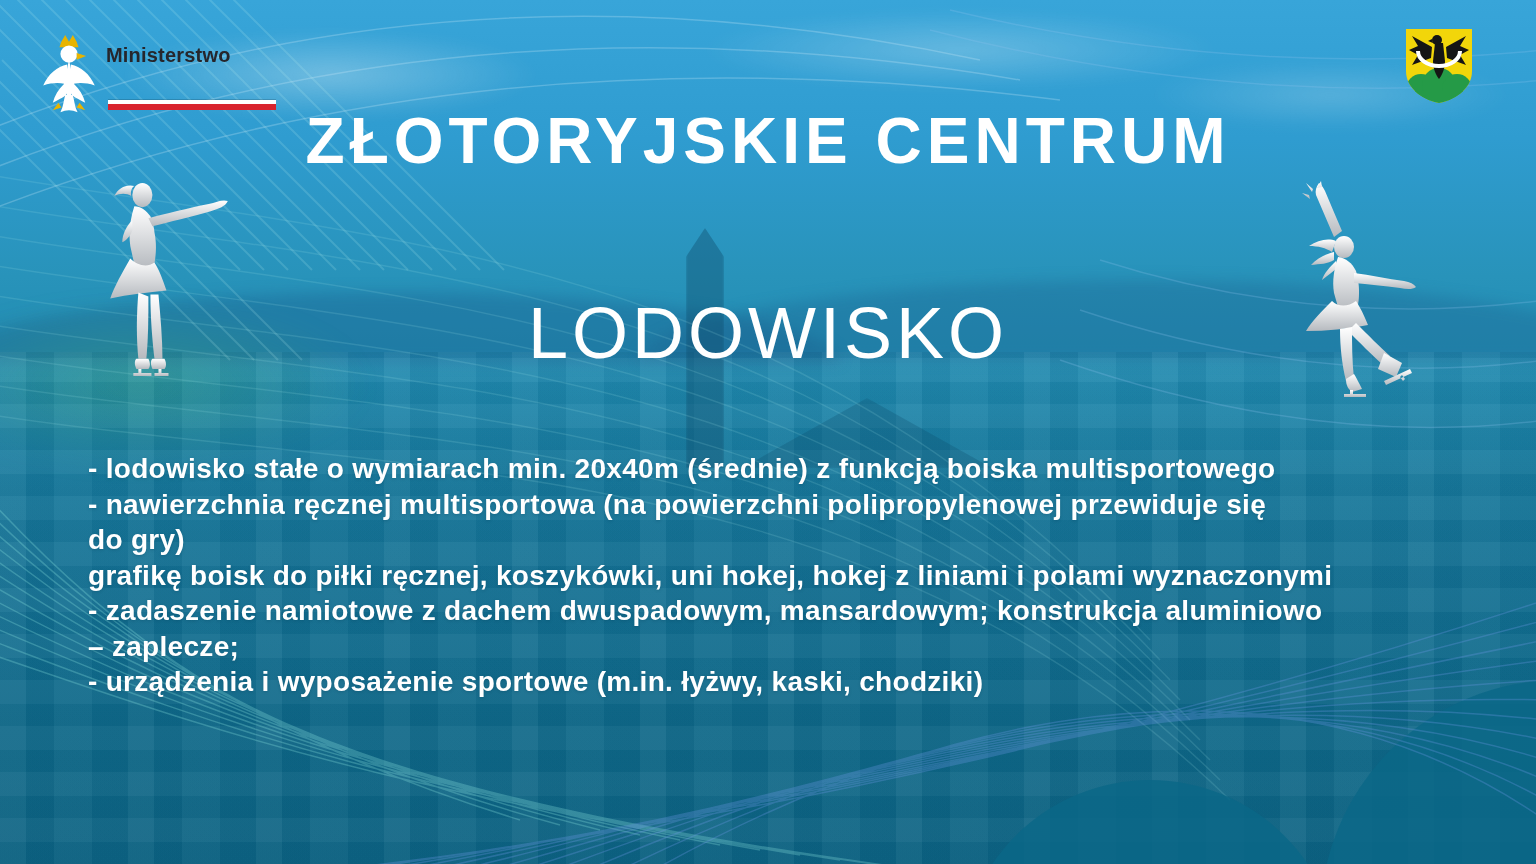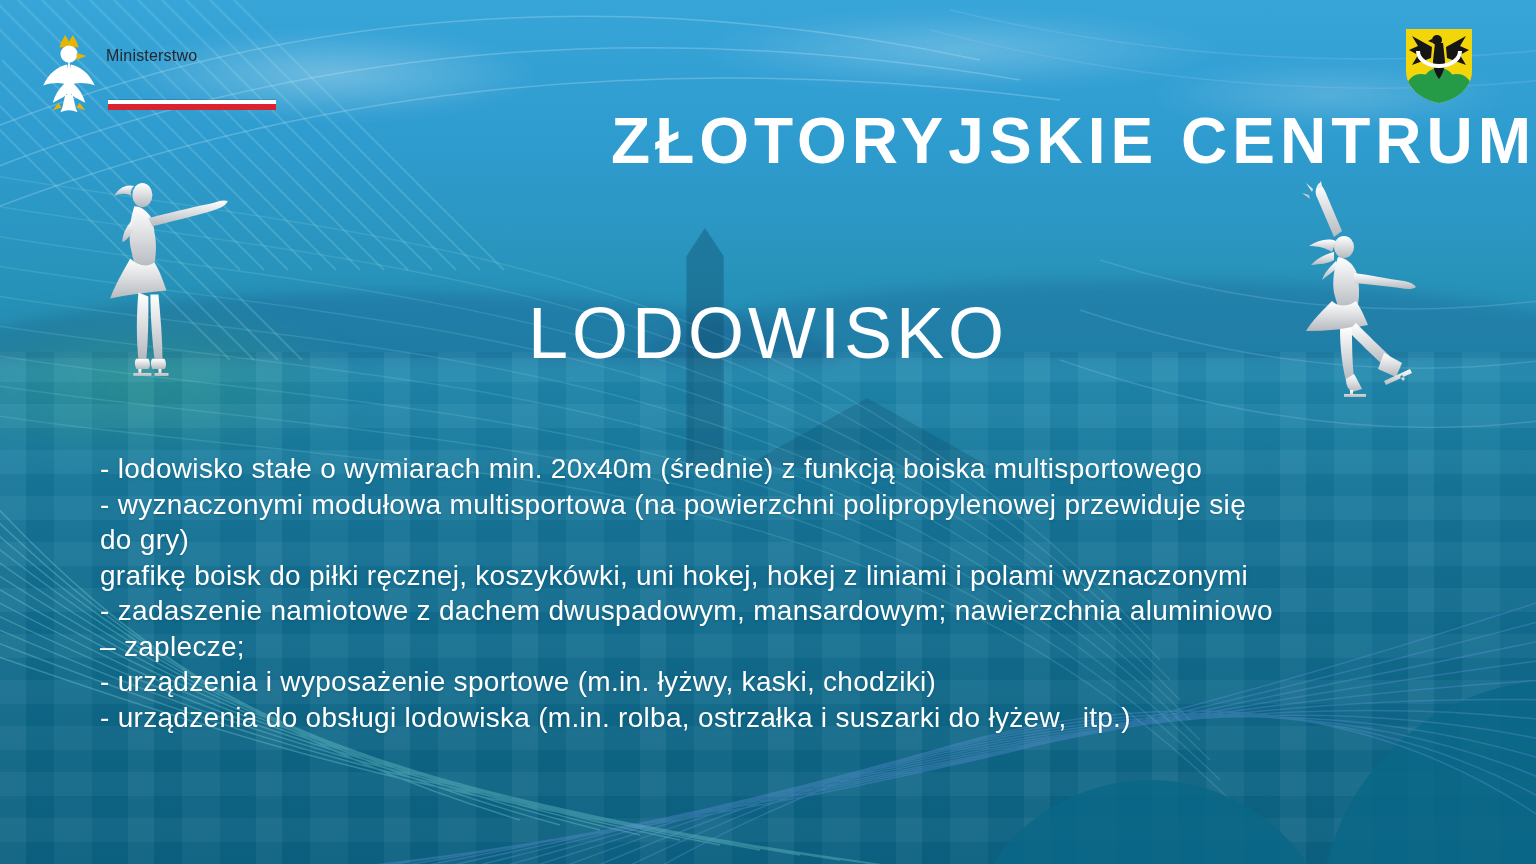--- a/index.html
+++ b/index.html
@@ -33,36 +33,36 @@
   .tower{position:absolute;left:686px;top:228px;width:38px;height:240px;filter:blur(1px);
     background:rgba(12,74,104,.38);
     clip-path:polygon(50% 0,100% 12%,100% 100%,0 100%,0 12%);}
   .bigroof{position:absolute;left:742px;top:398px;width:250px;height:70px;filter:blur(2px);
     background:rgba(12,74,104,.26);clip-path:polygon(0 100%,50% 0,100% 100%);}
   .deco{position:absolute;inset:0;pointer-events:none;}
   
   .ministry{position:absolute;left:40px;top:32px;}
   .ministry-eagle{position:absolute;left:0;top:2px;width:58px;height:84px;}
   .ministry-text{position:absolute;left:66px;top:10px;width:240px;
-    font-size:16px;line-height:27px;font-weight:400;color:#26262c;letter-spacing:.2px;}
+    font-size:20px;line-height:27px;font-weight:700;color:#26262c;letter-spacing:.2px;}
   .flag-bar{position:absolute;left:68px;top:68px;width:168px;height:10px;}
   .flag-white{height:4px;background:#ffffff;box-shadow:0 -1px 0 rgba(0,0,0,.15);}
   .flag-red{height:6px;background:#d9232e;}
   .crest{position:absolute;left:1404px;top:27px;width:70px;height:78px;}
   
-  .main-title{position:absolute;left:0;right:0;top:97px;text-align:right;
+  .main-title{position:absolute;left:0;right:0;top:97px;text-align:center;
     font-weight:800;font-size:64px;line-height:88px;letter-spacing:5px;color:#ffffff;}
   .subtitle{position:absolute;left:0;right:0;top:293px;text-align:center;
     font-weight:400;font-size:72px;line-height:80px;letter-spacing:4px;color:#ffffff;}
   
   .skater-left{position:absolute;left:104px;top:180px;width:126px;height:206px;}
   .skater-right{position:absolute;left:1300px;top:181px;width:122px;height:216px;}
   
-  .bullets{position:absolute;left:100px;top:451px;width:1410px;
-    font-size:28px;line-height:35.5px;font-weight:400;letter-spacing:.3px;
+  .bullets{position:absolute;left:88px;top:451px;width:1410px;
+    font-size:28px;line-height:35.5px;font-weight:700;letter-spacing:.3px;
     text-shadow:0 1px 3px rgba(5,55,80,.25);}
   .bullet-line{white-space:pre;}
 </style>
 </head>
 <body>
 
 <div class="slide">
 
   <div class="bg-base"></div>
   <div class="cloud c1"></div>
@@ -192,22 +192,21 @@
       <path d="M84,172 L102,182 L96,196 L78,188 Z"></path>
       <path d="M84,200 L110,188 L112,192 L86,204 Z M100,196 l3,4 2,-2 -3,-4 Z"></path>
       <path d="M40,148 C40,166 42,184 46,200 L54,198 C52,180 52,162 52,146 Z"></path>
       <path d="M46,198 C46,204 48,208 52,211 L62,208 C59,202 56,196 54,193 Z"></path>
       <path d="M44,213 H66 V216 H44 Z M50,209 h3 v5 h-3 Z"></path>
     </g>
   </svg>
 
   <div class="bullets">
     <div class="bullet-line">- lodowisko stałe o wymiarach min. 20x40m (średnie) z funkcją boiska multisportowego</div>
-    <div class="bullet-line">- wyznaczonymi modułowa multisportowa (na powierzchni polipropylenowej przewiduje się</div>
+    <div class="bullet-line">- nawierzchnia ręcznej multisportowa (na powierzchni polipropylenowej przewiduje się</div>
     <div class="bullet-line">do gry)</div>
     <div class="bullet-line">grafikę boisk do piłki ręcznej, koszykówki, uni hokej, hokej z liniami i polami wyznaczonymi</div>
-    <div class="bullet-line">- zadaszenie namiotowe z dachem dwuspadowym, mansardowym; nawierzchnia aluminiowo</div>
+    <div class="bullet-line">- zadaszenie namiotowe z dachem dwuspadowym, mansardowym; konstrukcja aluminiowo</div>
     <div class="bullet-line">– zaplecze;</div>
     <div class="bullet-line">- urządzenia i wyposażenie sportowe (m.in. łyżwy, kaski, chodziki)</div>
-    <div class="bullet-line">- urządzenia do obsługi lodowiska (m.in. rolba, ostrzałka i suszarki do łyżew,  itp.)</div>
   </div>
 
 </div>
 
 </body></html>

